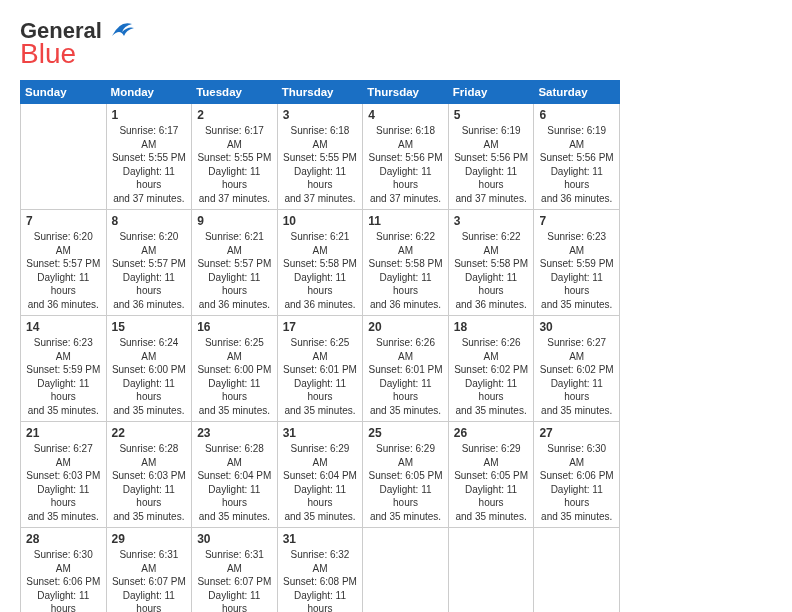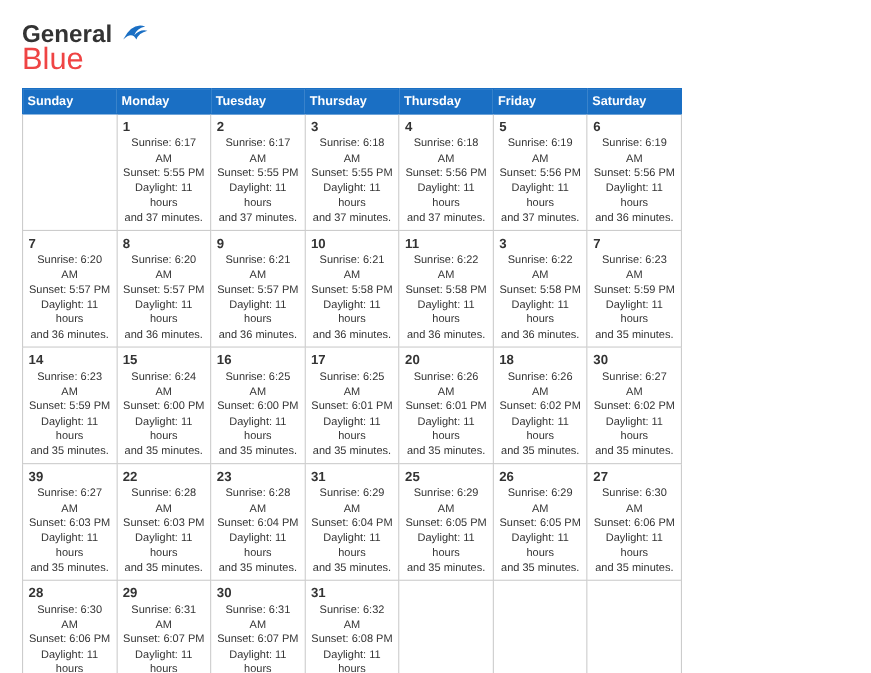--- a/index.html
+++ b/index.html
@@ -261,21 +261,21 @@
           <td>
             <span class="day-num">30</span>
             <div class="cell-info" style="white-space: pre-line;">Sunrise: 6:27 AM
 Sunset: 6:02 PM
 Daylight: 11 hours
 and 35 minutes.</div>
           </td>
         </tr>
         <tr>
           <td>
-            <span class="day-num">39</span>
+            <span class="day-num">21</span>
             <div class="cell-info" style="white-space: pre-line;">Sunrise: 6:27 AM
 Sunset: 6:03 PM
 Daylight: 11 hours
 and 35 minutes.</div>
           </td>
           <td>
             <span class="day-num">22</span>
             <div class="cell-info" style="white-space: pre-line;">Sunrise: 6:28 AM
 Sunset: 6:03 PM
 Daylight: 11 hours

